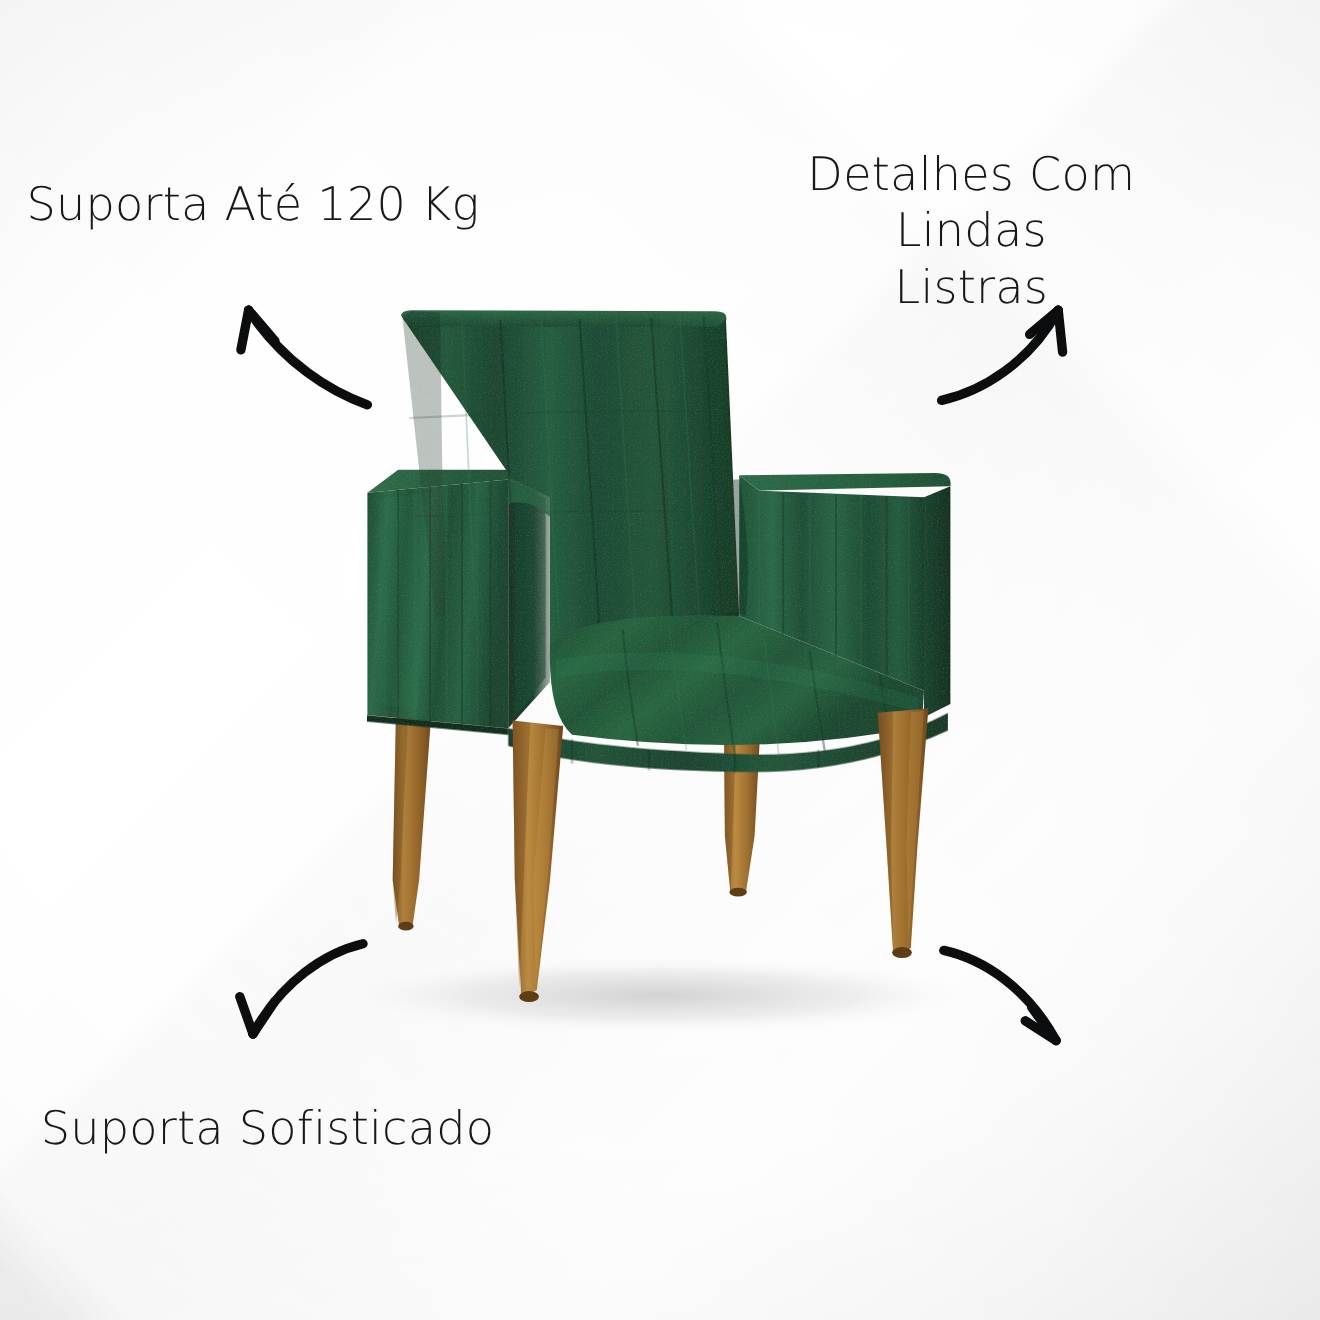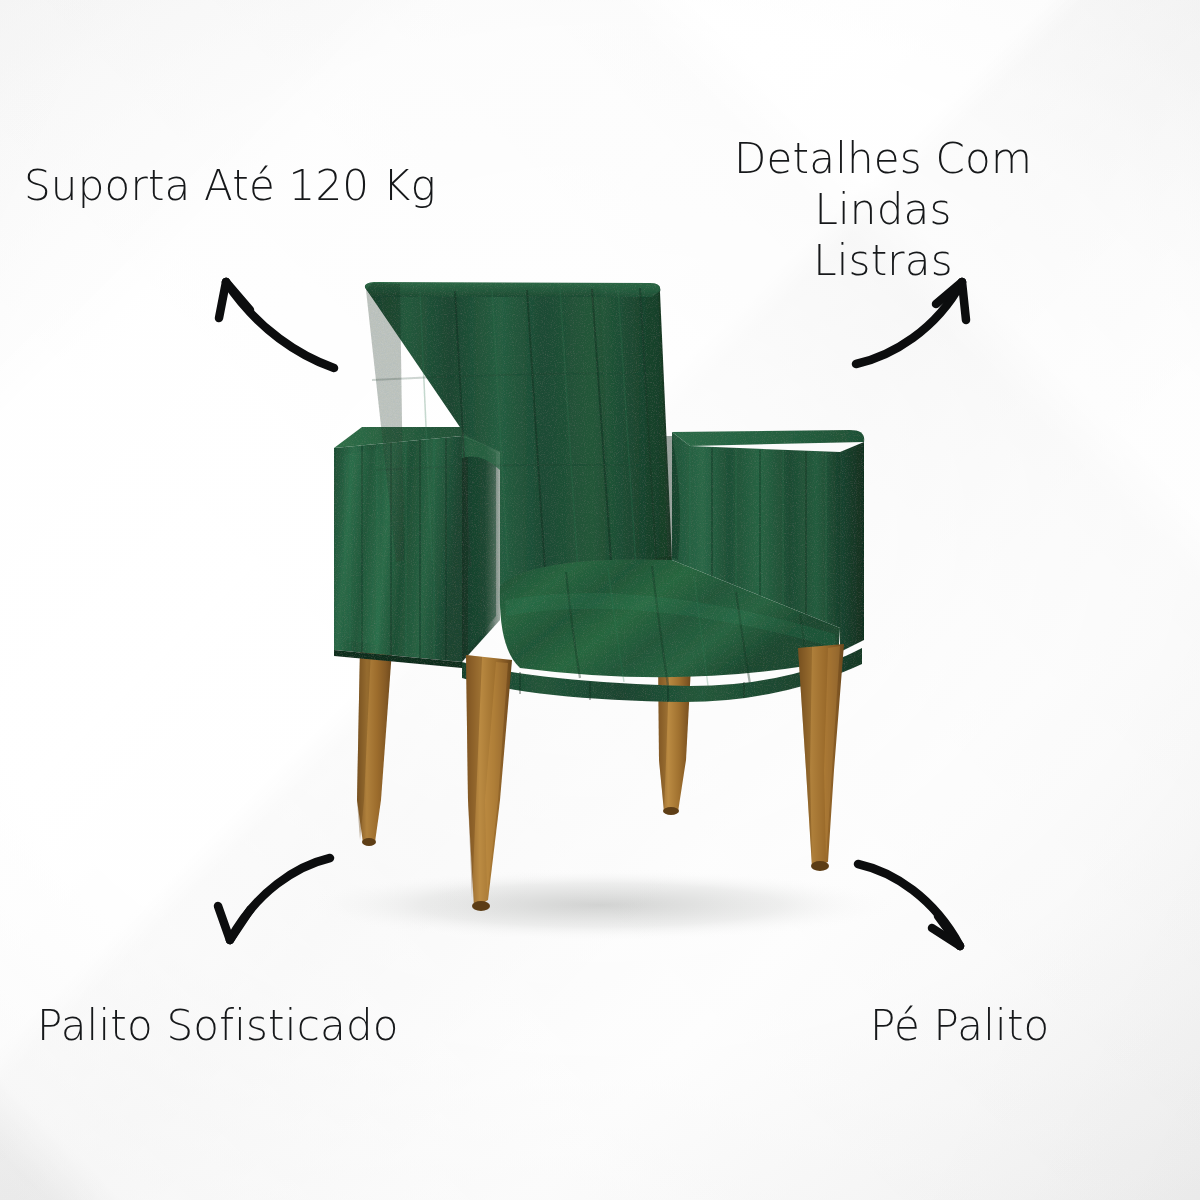--- a/index.html
+++ b/index.html
@@ -394,17 +394,16 @@
       <path class="arrow-stroke" d="M 960 946 L 938 916"></path>
       <path class="arrow-stroke" d="M 960 946 L 932 928"></path>
     </g>
   </svg>
 
   <div class="caption" id="cap-tl">Suporta Até 120 Kg</div>
 
   <div class="caption" id="cap-tr">Detalhes Com Lindas
 Listras</div>
 
-  <div class="caption" id="cap-bl">Palito Sofisticado</div>
-
-  <div class="caption" id="cap-br">Pé Palito</div>
+  <div class="caption" id="cap-bl">Suporta Sofisticado</div>
+
 
 </div>
 
 </body></html>

